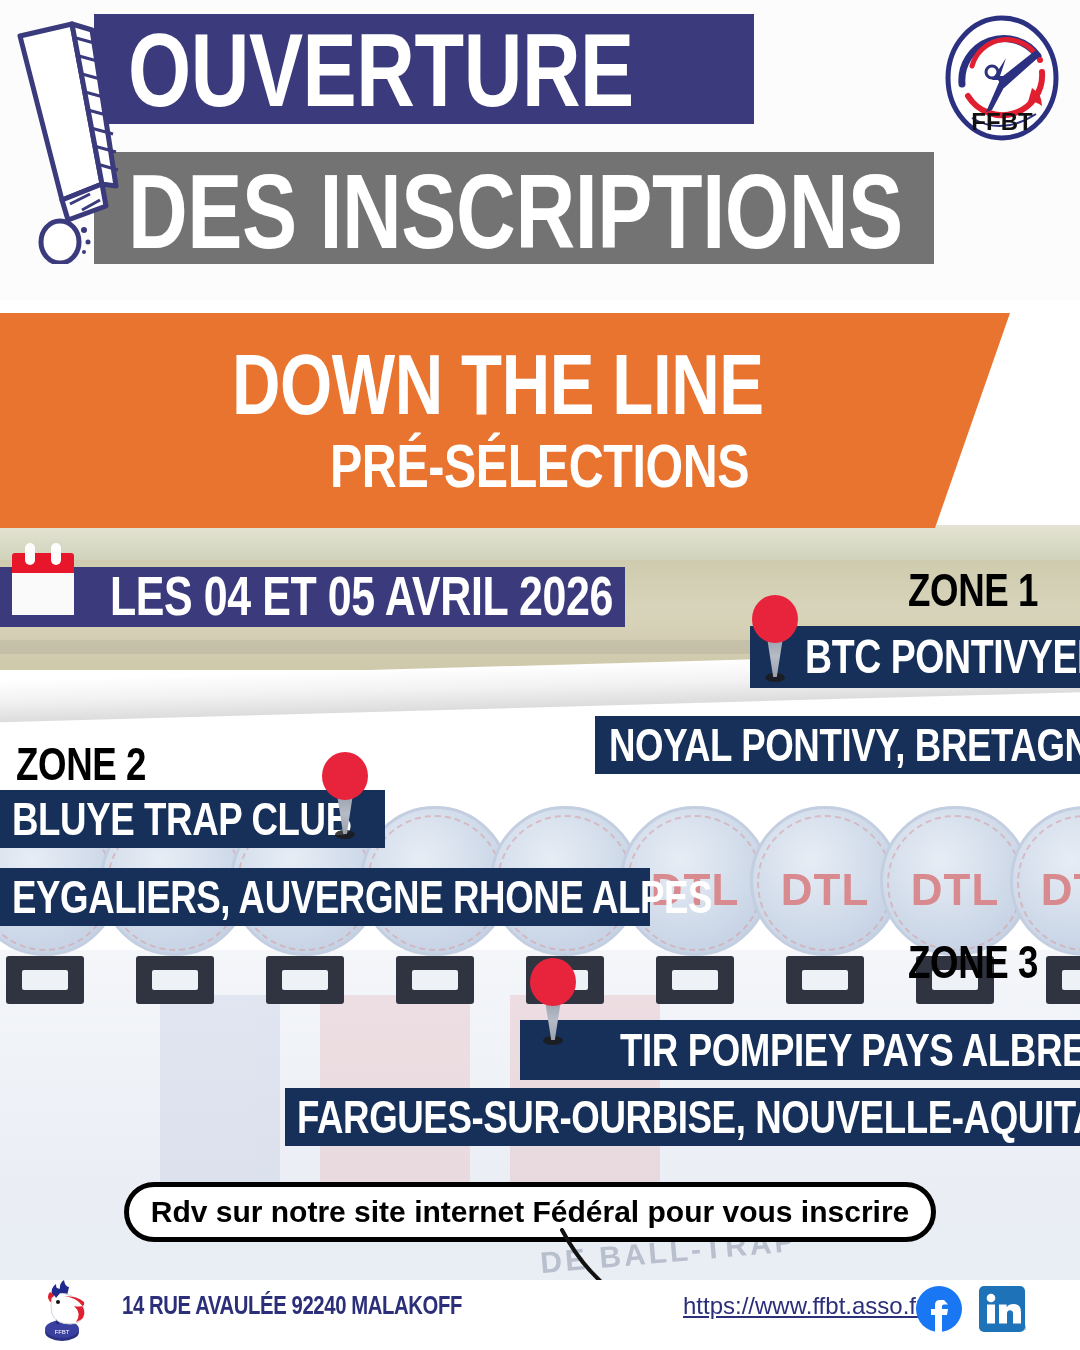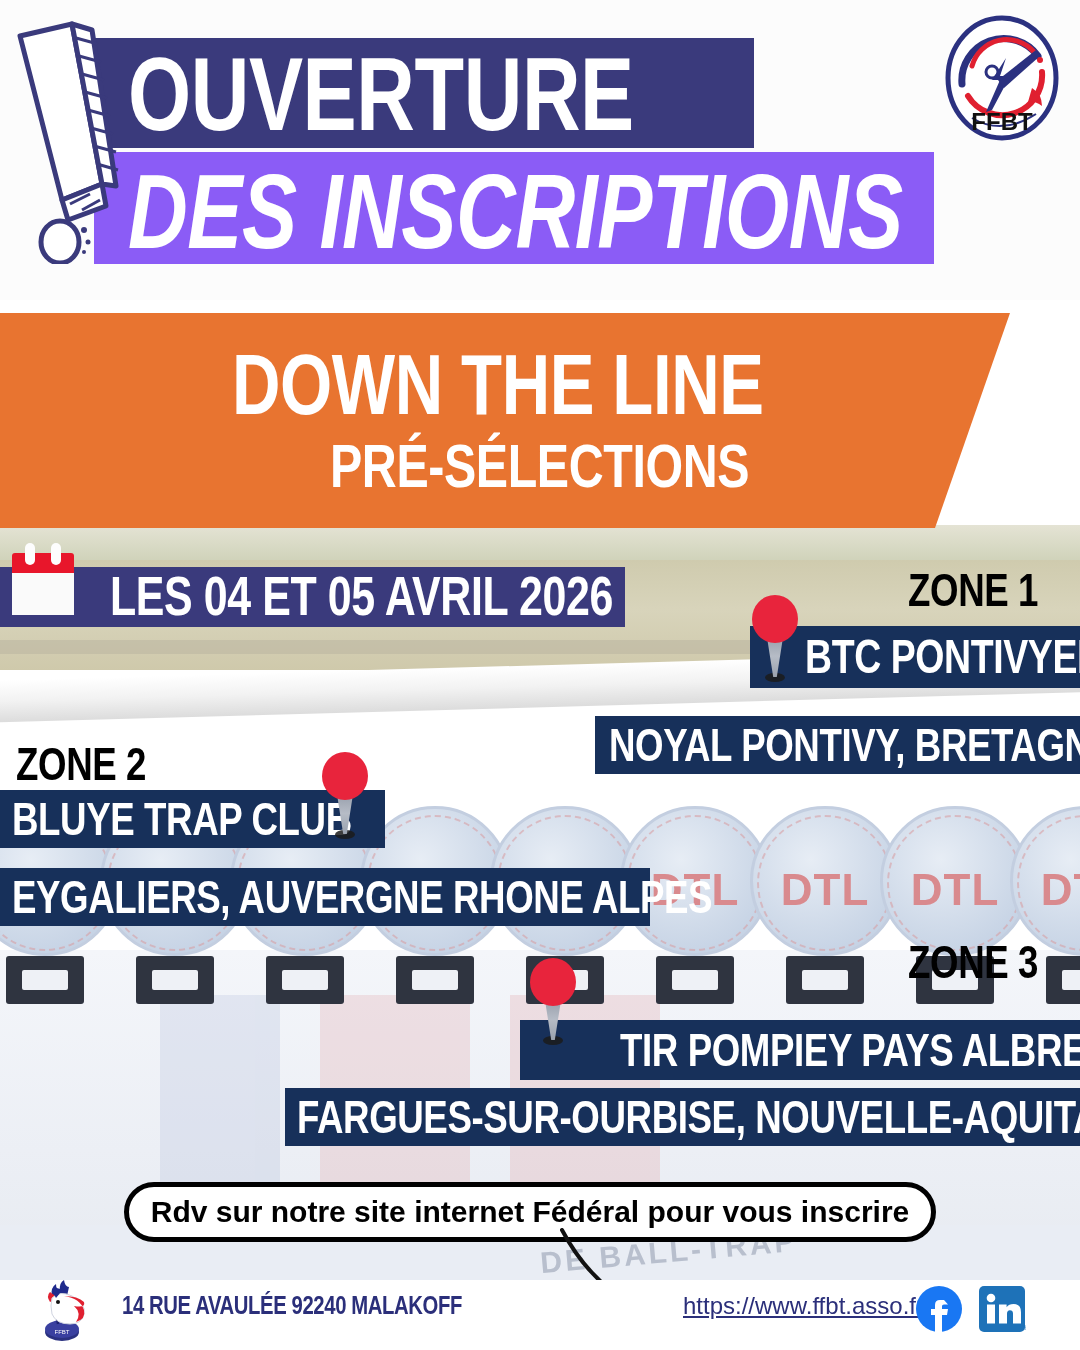--- a/index.html
+++ b/index.html
@@ -57,24 +57,24 @@
               font-family:"Liberation Sans",sans-serif; }
   .tr .disc:before { content:""; position:absolute; left:50%; top:6px; transform:translateX(-50%);
               width:132px; height:132px; border-radius:50%; border:2px dashed #d89ca0; opacity:.55;}
   .tr .base { width:78px; height:48px; background:#2f3440; margin:0 auto; border-radius:3px; }
   .tr .plate{ width:46px; height:20px; background:#eef1f6; margin:-34px auto 0; border-radius:2px;}
 
   
   #excl { position:absolute; left:6px; top:14px; width:120px; height:250px; z-index:6; }
 
   
-  #hdr-line1 { position:absolute; left:94px; top:38px; width:660px; height:110px;
+  #hdr-line1 { position:absolute; left:94px; top:14px; width:660px; height:110px;
                background:#3a3a7c; z-index:5; }
   #hdr-line2 { position:absolute; left:94px; top:152px; width:840px; height:112px;
-               background:#8b5cf6; z-index:5;font-style:italic; }
+               background:#737373; z-index:5; }
   #hdr-line1 .cond, #hdr-line2 .cond { color:#ffffff; }
   #hdr-line1 .cond { position:absolute; left:34px; top:4px; font-size:104px; line-height:104px; }
   #hdr-line2 .cond { position:absolute; left:34px; top:4px; font-size:106px; line-height:110px; }
 
   
   #ffbt { position:absolute; right:18px; top:14px; width:120px; height:132px; z-index:7; }
 
   
   #orange { position:absolute; left:0; top:313px; width:1010px; height:215px; z-index:4;
             background:#e87430;

